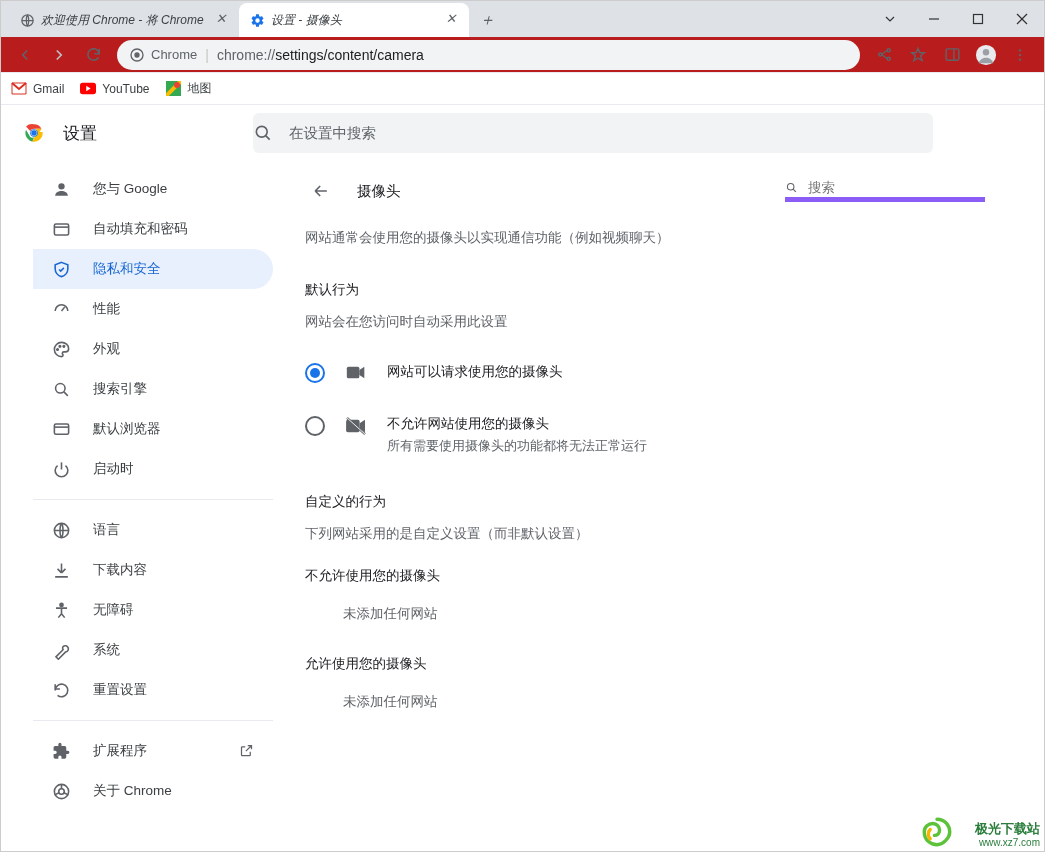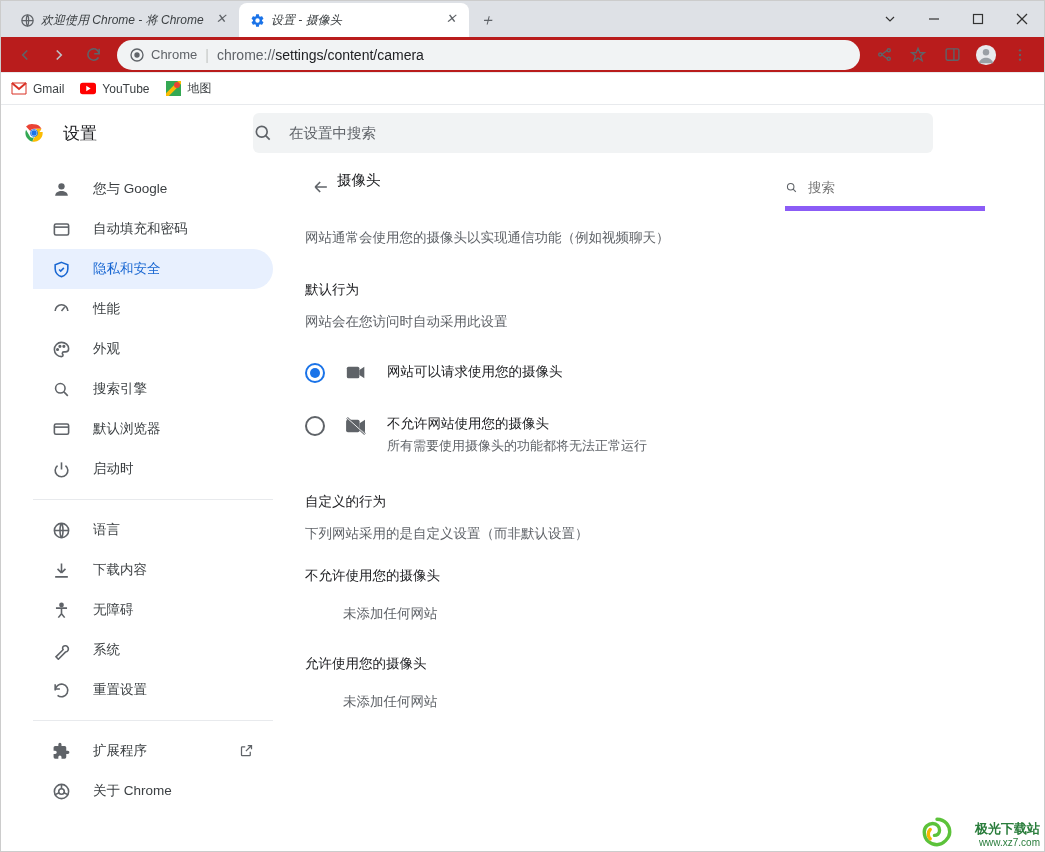--- a/index.html
+++ b/index.html
@@ -46,21 +46,21 @@
 .sidebar { width: 256px; padding: 8px 8px; overflow-y:auto;}
 .side-item { height: 40px; display:flex; align-items:center; padding: 0 18px; gap: 22px; font-size: 13.5px; color:#3c4043; border-radius: 0 20px 20px 0; cursor:pointer;}
 .side-item.active { background: #e8f0fe; color:#1967d2;}
 .side-item.active .ic { color:#1967d2;}
 .side-item .ic { width:20px; height:20px; color:#5f6368; display:flex; align-items:center; justify-content:center;}
 .side-divider { height: 1px; background: #e8eaed; margin: 10px 0;}
 .side-item .ext-ic { margin-left:auto; width:16px;height:16px; color:#5f6368;}
 
 .content { flex:1; padding: 10px 24px 24px 24px; overflow-y:auto;}
 .content-inner { max-width: 680px;}
-.crumb-row { display:flex; height: 40px; margin-bottom: 18px;}
+.crumb-row { display:flex; align-items:center; height: 40px; gap: 20px; margin-bottom: 18px;}
 .crumb-row .back { width:32px;height:32px; display:flex;align-items:center;justify-content:center; color:#5f6368;}
 .crumb-row .ptitle { font-size: 14.5px; color:#202124; flex:1;}
 .crumb-row .search-wrap { display:flex; align-items:center; gap:10px; border-bottom: 5px solid #8b5cf6; padding-bottom: 2px; width: 200px;}
 .crumb-row .search-wrap input { border:none; outline:none; font-size:13.5px; color:#5f6368; flex:1; background:transparent;}
 
 .desc { font-size: 13.5px; color:#5f6368; margin-bottom: 34px;}
 .section-label { font-size: 13.5px; color:#202124; margin-bottom: 14px;}
 .section-sub { font-size: 13.5px; color:#5f6368; margin-bottom: 24px;}
 
 .radio-row { display:flex; align-items:flex-start; gap: 20px; padding: 6px 0 18px 0;}

